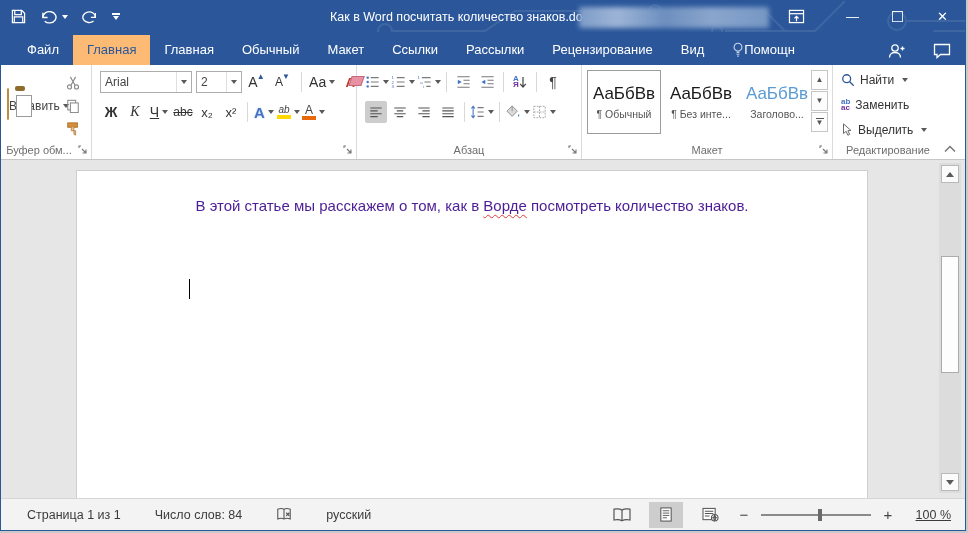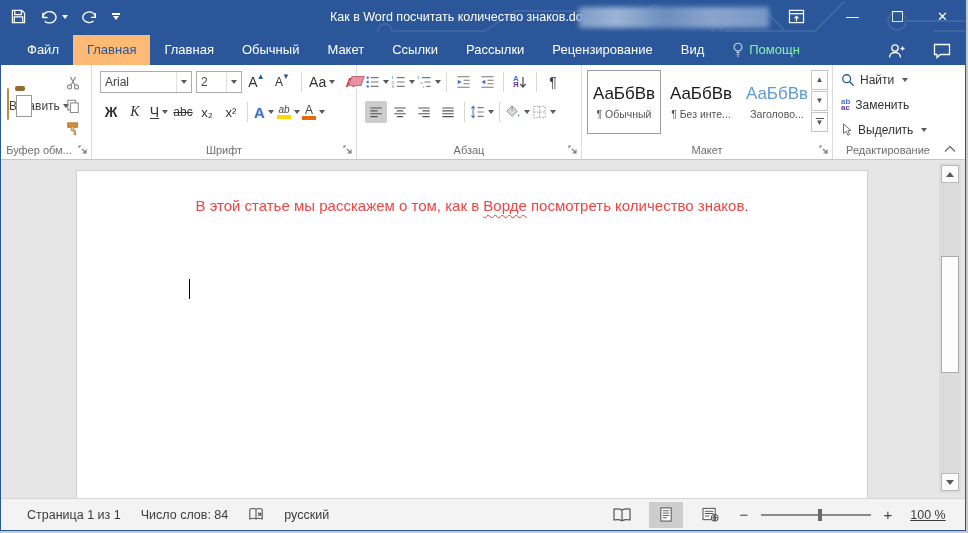--- a/index.html
+++ b/index.html
@@ -15,21 +15,21 @@
   .redacted { position:absolute; left:578px; top:6px; width:190px; height:21px; border-radius:2px;
       background:linear-gradient(90deg,#7d9cc8,#9db4d6 20%,#6d8fbf 45%,#8aa5cd 70%,#7697c4); filter:blur(2.5px); }
   .winctl { position:absolute; right:0; top:0; height:31px; display:flex; }
   .winctl .wbtn { width:45px; height:31px; display:flex; align-items:center; justify-content:center; color:#fff; font-size:13px; }
   .ribbon-opt { position:absolute; right:160px; top:0; height:31px; display:flex; align-items:center; }
 
   
   .tabrow { position:relative; height:33px; background:#2b579a; display:flex; align-items:flex-end; padding-left:12px; }
   .tab { color:#fff; font-size:13px; padding:7px 14px 8px 14px; white-space:nowrap; }
   .tab.active { background:#fdba74; color:#2b579a; }
-  .tab.tellme { color:#86efac; display:flex; align-items:flex-start; gap:5px; }
+  .tab.tellme { color:#ffffff; display:flex; align-items:flex-start; }
   .tab-icons { position:absolute; right:14px; bottom:6px; display:flex; gap:28px; }
 
   
   .ribbon { position:relative; height:95px; background:#fff; border-bottom:1px solid #c6c6c6; font-size:12px; color:#444; }
   .group { position:absolute; top:0; height:94px; border-right:1px solid #dbdbdb; }
   .grp-label { position:absolute; bottom:3px; left:0; right:0; text-align:center; color:#6e6e6e; font-size:11px; white-space:nowrap; overflow:hidden; }
   .launcher { position:absolute; bottom:4px; right:3px; width:10px; height:10px; }
   .dd { display:inline-block; width:0; height:0; border-left:3.5px solid transparent; border-right:3.5px solid transparent; border-top:4px solid #595959; vertical-align:middle; margin-left:3px; }
   .dd.w { border-top-color:#fff; }
   .rbtn { display:inline-flex; align-items:center; justify-content:center; height:22px; min-width:22px; border-radius:2px; }
@@ -71,40 +71,40 @@
   .sbtn { width:17px; height:20px; border:1px solid #c8c6c4; background:#fdfdfd; display:flex; align-items:center; justify-content:center; font-size:8px; color:#555; flex-direction:column; line-height:.6; }
 
   
   .edit-row { position:absolute; left:8px; display:flex; align-items:center; gap:5px; font-size:12px; color:#333; white-space:nowrap; }
 
   .collapse-chev { position:absolute; right:9px; bottom:6px; }
 
   
   .docarea { position:relative; height:338px; background:#e6e6e6; overflow:hidden; }
   .page { position:absolute; left:75px; top:10px; width:792px; height:340px; background:#fff; border:1px solid #cfcfcf; border-bottom:none; }
-  .doc-par { margin-top:26px; text-align:center; font-size:15px; color:#ef4444; font-family:"Liberation Sans",sans-serif; }
+  .doc-par { margin-top:26px; text-align:center; font-size:15px; color:#4c1d95; font-family:"Liberation Sans",sans-serif; }
   .misspell { text-decoration:underline wavy #e03d3d 1px; text-underline-offset:3px; }
   .caret { position:absolute; left:112px; top:108px; width:1px; height:20px; background:#000; }
 
   .vscroll { position:absolute; right:4px; top:3px; width:22px; height:330px; background:#dcdcdc; }
   .scr-btn { position:absolute; left:2px; width:18px; height:18px; background:#fbfbfb; border:1px solid #b9b9b9; display:flex; align-items:center; justify-content:center; }
   .scr-thumb { position:absolute; left:2px; top:93px; width:18px; height:117px; background:#fdfdfd; border:1px solid #ababab; }
   .tri-up { width:0; height:0; border-left:4px solid transparent; border-right:4px solid transparent; border-bottom:5px solid #5a5a5a; }
   .tri-dn { width:0; height:0; border-left:4px solid transparent; border-right:4px solid transparent; border-top:5px solid #5a5a5a; }
 
   
   .statusbar { position:relative; height:32px; background:#f3f3f3; border-top:1px solid #d6d6d6; display:flex; align-items:center; font-size:12.5px; color:#3b3b3b; }
-  .sb-left { display:flex; align-items:center; gap:20px; padding-left:26px; }
+  .sb-left { display:flex; align-items:center; gap:34px; padding-left:26px; }
   .sb-right { position:absolute; right:14px; display:flex; align-items:center; gap:10px; }
   .view-btn { width:34px; height:26px; display:flex; align-items:center; justify-content:center; }
   .view-btn.on { background:#cdcdcd; }
   .zoom-track { position:relative; width:110px; height:2px; background:#8a8a8a; }
   .zoom-thumb { position:absolute; left:52%; top:-5px; width:4px; height:12px; background:#6a6a6a; }
   .zoom-sign { font-size:15px; color:#444; width:14px; text-align:center; }
-  .zoom-val { width:46px; text-align:center;text-decoration:underline; }
+  .zoom-val { width:46px; text-align:right;text-decoration:underline; }
 </style>
 </head>
 <body>
 
 <div class="window">
 
   <div class="titlebar">
     <svg class="circuit" viewBox="0 0 620 62">
       <g fill="none" stroke="#5f83b5" stroke-width="2">
         <circle cx="40" cy="30" r="7"></circle>
@@ -296,21 +296,20 @@
             <span class="dd"></span>
         </span>
         <span class="rbtn">
           <span class="color-stack">
             <span style="font-size:12px">А</span>
             <span class="bar" style="background:#e8690b"></span>
           </span>
             <span class="dd"></span>
         </span>
       </div>
-      <div class="grp-label">Шрифт</div>
       <svg class="launcher" viewBox="0 0 10 10" fill="none" stroke="#777" stroke-width="1.1">
         <path d="M1 3 V1 H3 M4 4 L8 8 M8 4.5 V8 H4.5"></path>
       </svg>
     </div>
 
     <div class="group" style="left:356px;width:225px;">
       <div style="position:absolute;left:8px;top:6px;display:flex;align-items:center;gap:2px;">
         <span class="rbtn">
           <svg width="15" height="14" viewBox="0 0 16 16">
             <circle cx="2.5" cy="3" r="1.4" fill="#4472c4"></circle>

